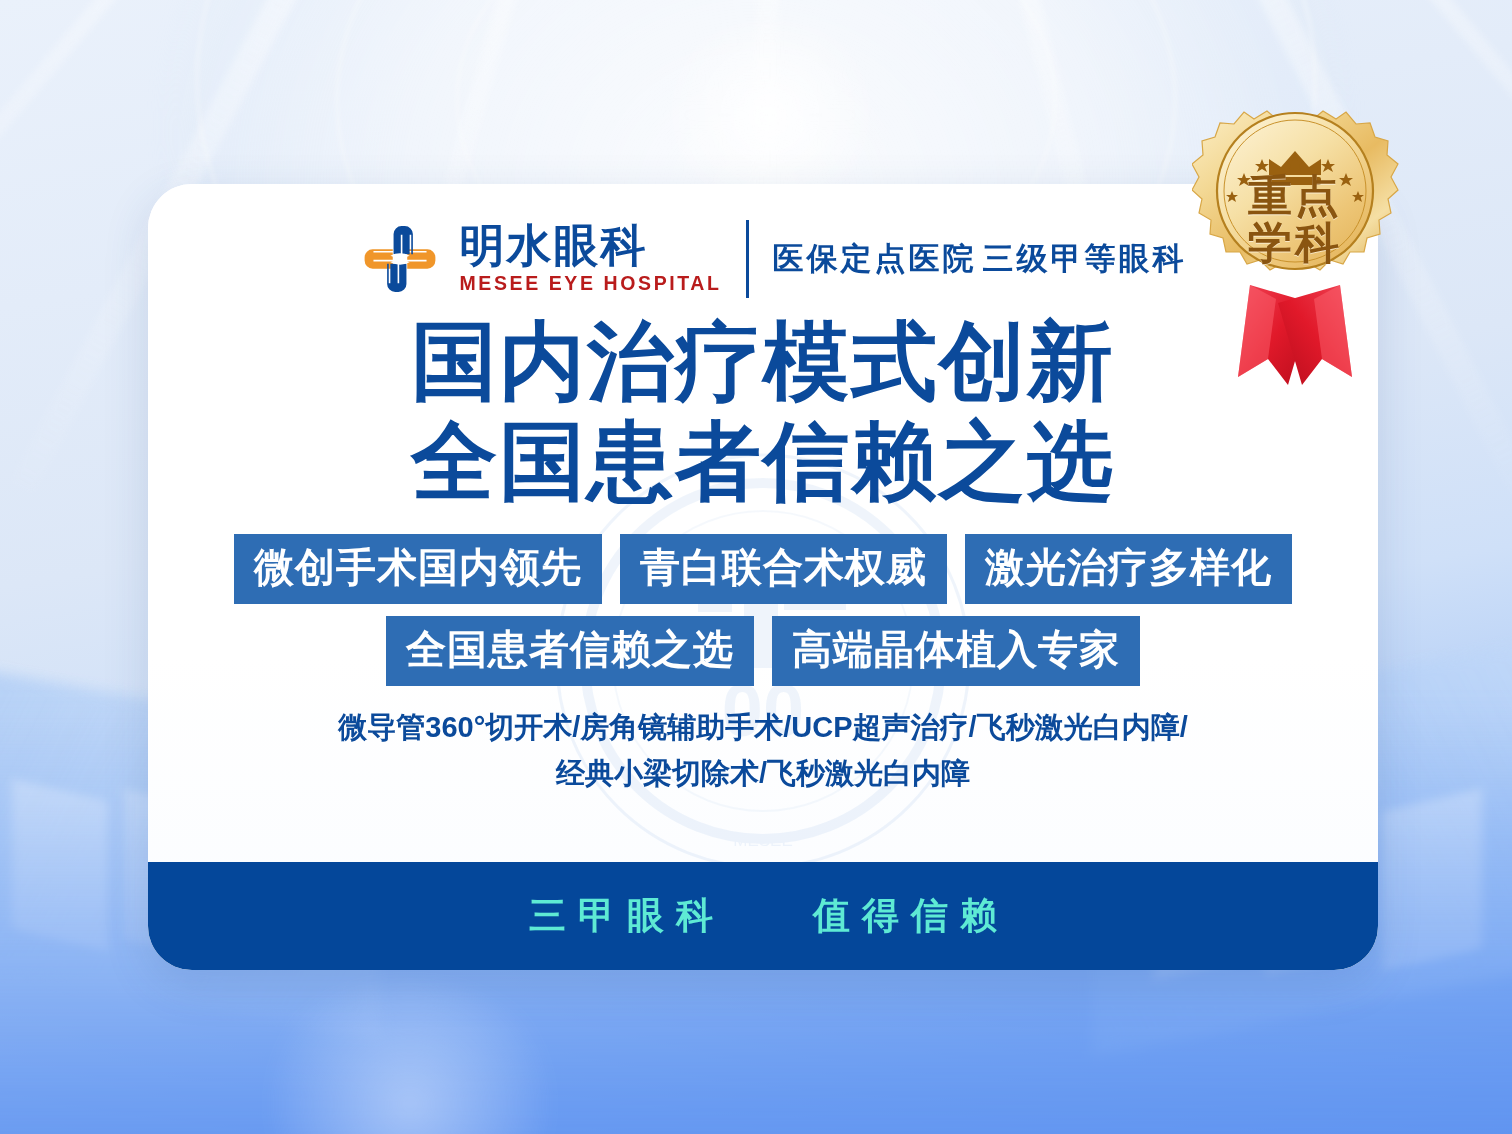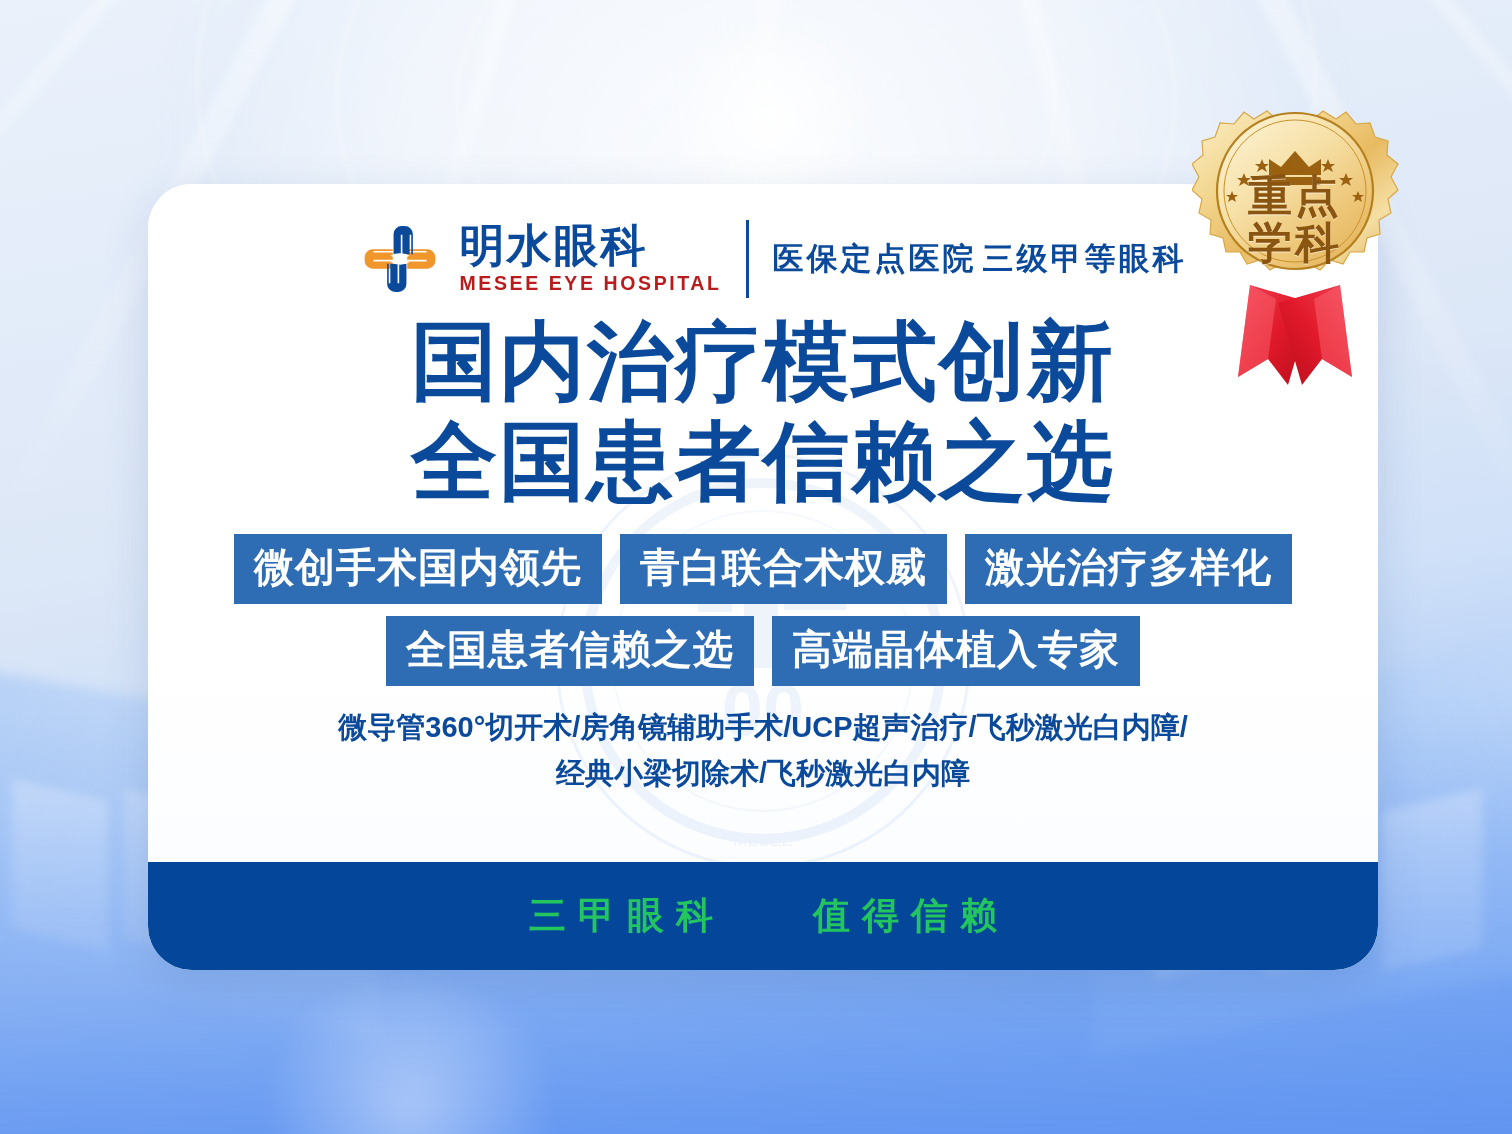--- a/index.html
+++ b/index.html
@@ -120,21 +120,21 @@
     line-height:1.62; letter-spacing:0px;
   }
 
   
   .bottom-bar {
     position:absolute; left:0; right:0; bottom:0; height:108px;
     background:#04479a; display:flex; align-items:center; justify-content:center;
     gap:76px; z-index:4;
   }
   .bottom-bar span {
-    color:#22c55e; font-size:37px; font-weight:bold; letter-spacing:12px;
+    color:#5eead4; font-size:37px; font-weight:bold; letter-spacing:12px;
     text-indent:12px;
   }
 
   
   #badge { position:absolute; left:1192px; top:107px; width:250px; height:300px; z-index:20; }
   #badge svg { width:100%; height:100%; display:block; }
   .badge-text {
     position:absolute; left:0; top:66px; width:206px;
     text-align:center; pointer-events:none;
   }

